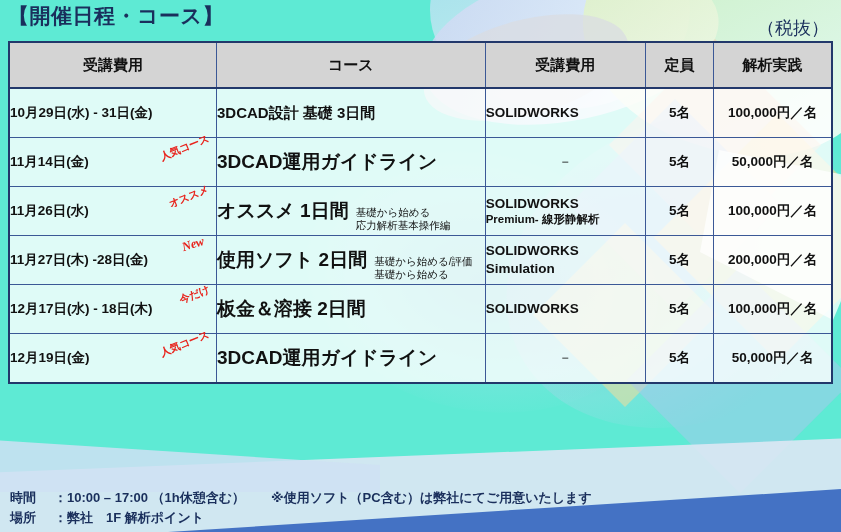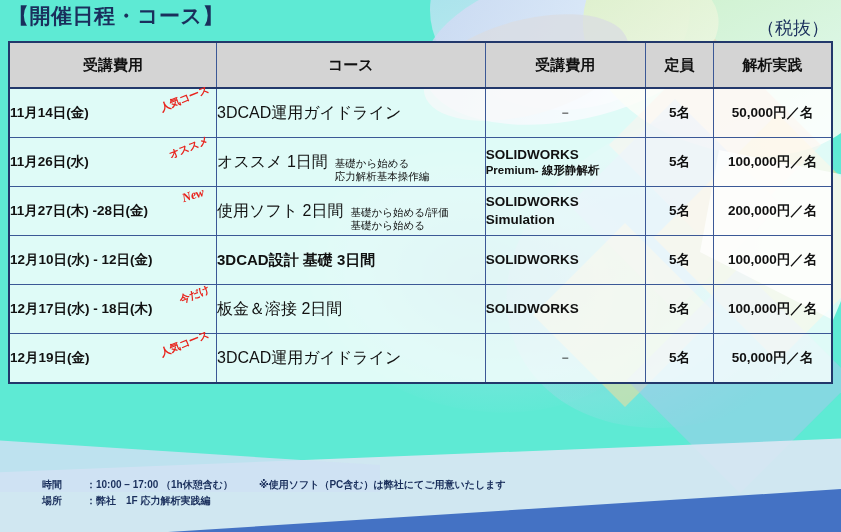--- a/index.html
+++ b/index.html
@@ -222,22 +222,22 @@
     display: flex;
     align-items: center;
     gap: 7px;
   }
   .course-main {
     font-weight: bold;
     font-size: 15px;
     white-space: nowrap;
   }
   .course-main.big {
-    font-size: 16px;
-    font-weight: normal;
+    font-size: 19px;
+    font-weight: bold;
   }
   .course-sub {
     font-size: 10.5px;
     line-height: 1.22;
     color: #111;
     white-space: nowrap;
     margin-top: 16px;
   }
 
   
@@ -266,27 +266,26 @@
     text-align: center;
     font-weight: bold;
     font-size: 13px;
     white-space: nowrap;
   }
 
   
   .footer {
     position: absolute;
     left: 10px;
-    bottom: 24px;
+    bottom: 4px;
     color: #1a2f5c;
-    font-size: 10px;
+    font-size: 13px;
     font-weight: bold;
     line-height: 1.55;
     white-space: nowrap;
-    margin-left: 32px;
   }
   .footer .lbl { display: inline-block; min-width: 44px; }
   .footer .note { margin-left: 26px; }
 </style>
 </head>
 <body>
 
 <div id="page">
 
   <div class="bg-layer">
@@ -328,20 +327,35 @@
           <tr>
             <th>受講費用</th>
             <th>コース</th>
             <th>受講費用</th>
             <th>定員</th>
             <th>解析実践</th>
           </tr>
         </thead>
         <tbody>
 
+          <tr>
+            <td class="date-cell">
+              <span>10月29日(水) - 31日(金)</span>
+            </td>
+            <td class="course-cell">
+              <div class="course-inner">
+                <span class="course-main">3DCAD設計 基礎 3日間</span>
+              </div>
+            </td>
+            <td class="soft-cell">
+              <span>SOLIDWORKS</span>
+            </td>
+            <td class="cap-cell">5名</td>
+            <td class="fee-cell">100,000円／名</td>
+          </tr>
 
           <tr>
             <td class="date-cell">
               <span>11月14日(金)</span>
               <span class="badge">人気コース</span>
             </td>
             <td class="course-cell">
               <div class="course-inner">
                 <span class="course-main big">3DCAD運用ガイドライン</span>
               </div>
@@ -391,35 +405,20 @@
               </div>
             </td>
             <td class="soft-cell">
               <span>SOLIDWORKS</span>
               <span class="soft-l2">Simulation</span>
             </td>
             <td class="cap-cell">5名</td>
             <td class="fee-cell">200,000円／名</td>
           </tr>
 
-          <tr>
-            <td class="date-cell">
-              <span>12月10日(水) - 12日(金)</span>
-            </td>
-            <td class="course-cell">
-              <div class="course-inner">
-                <span class="course-main">3DCAD設計 基礎 3日間</span>
-              </div>
-            </td>
-            <td class="soft-cell">
-              <span>SOLIDWORKS</span>
-            </td>
-            <td class="cap-cell">5名</td>
-            <td class="fee-cell">100,000円／名</td>
-          </tr>
 
           <tr>
             <td class="date-cell">
               <span>12月17日(水) - 18日(木)</span>
               <span class="badge">今だけ</span>
             </td>
             <td class="course-cell">
               <div class="course-inner">
                 <span class="course-main big">板金＆溶接 2日間</span>
               </div>
@@ -450,18 +449,18 @@
 
         </tbody>
       </table>
     </div>
 
     <div class="footer">
       <div>
         <span class="lbl">時間</span><span>：10:00 – 17:00 （1h休憩含む）</span><span class="note">※使用ソフト（PC含む）は弊社にてご用意いたします</span>
       </div>
       <div>
-        <span class="lbl">場所</span><span>：弊社　1F 応力解析実践編</span>
+        <span class="lbl">場所</span><span>：弊社　1F 解析ポイント</span>
       </div>
     </div>
 
   </div>
 </div>
 
 </body></html>

